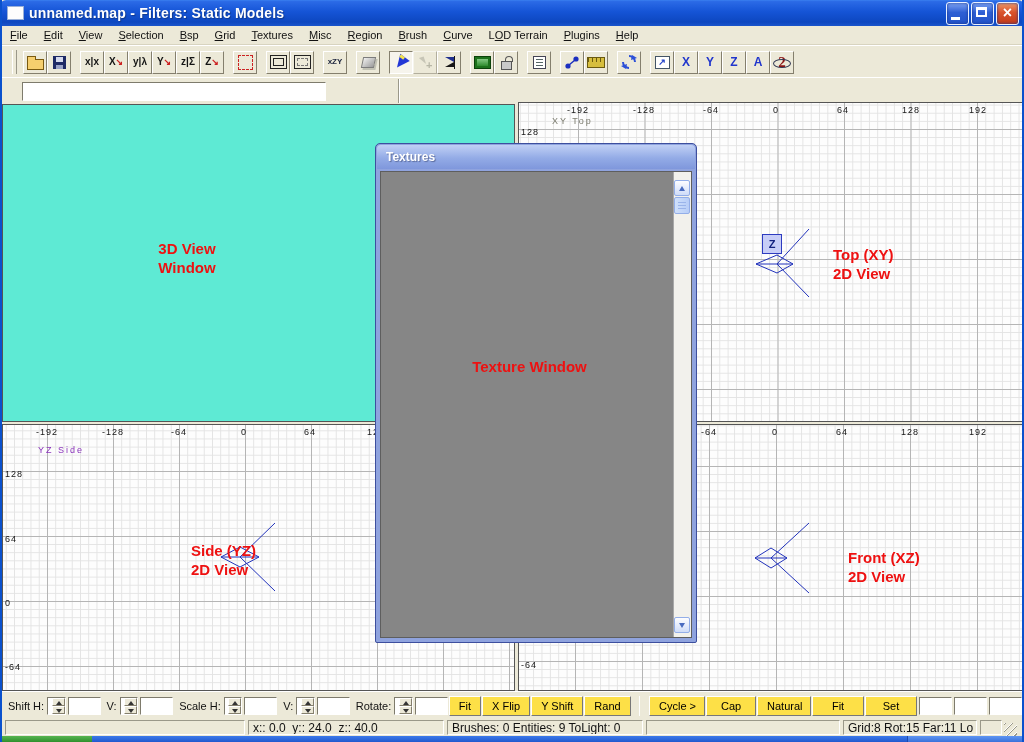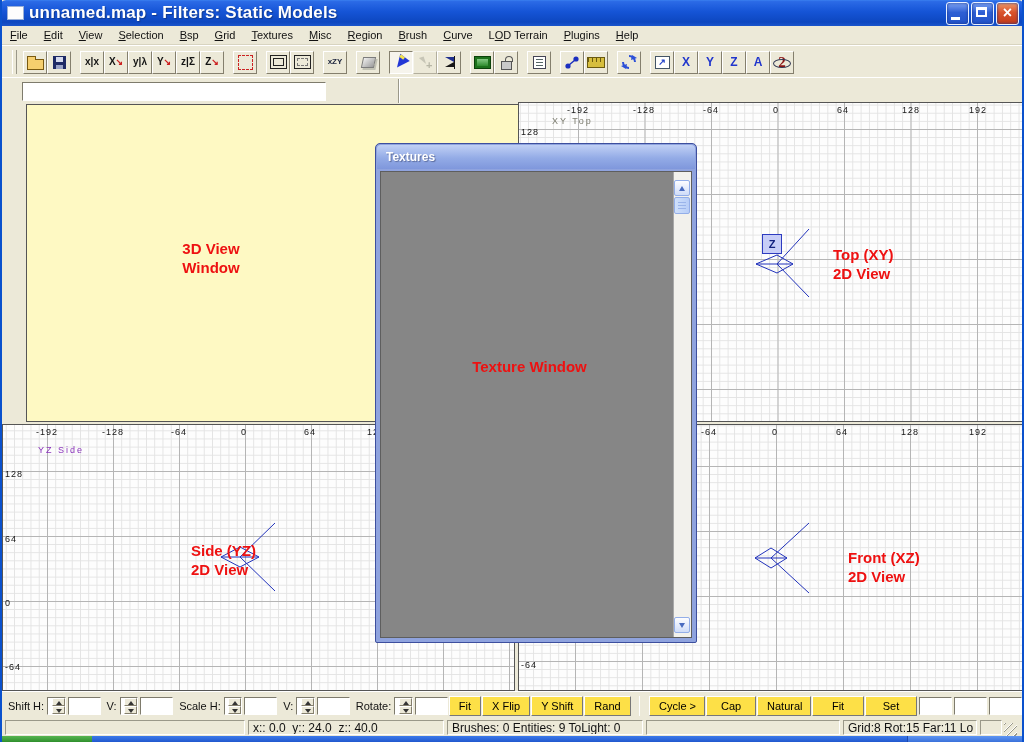--- a/index.html
+++ b/index.html
@@ -5,21 +5,21 @@
   html,body{margin:0;padding:0;}
   body{width:1024px;height:742px;overflow:hidden;position:relative;
        background:#ece9d8;font-family:"Liberation Sans",sans-serif;
        border-left:2px solid #0a51cd;border-right:2px solid #0a51cd;box-sizing:border-box;}
 
   
   #titlebar{position:absolute;left:-2px;top:0;width:1024px;height:26px;
     background:linear-gradient(180deg,#3a80f0 0%,#2b6ae6 6%,#1554d6 45%,#0d47c0 85%,#1a55cc 100%);
     border-radius:6px 6px 0 0;display:flex;align-items:center;}
   .appicon{width:15px;height:12px;background:#fdfdfd;border:1px solid #9ab0d8;margin:0 5px 0 7px;}
-  #title-text{color:#fff;font-weight:bold;font-size:17px;text-shadow:1px 1px 1px #123a8c;letter-spacing:.2px;}
+  #title-text{color:#fff;font-weight:bold;font-size:14px;text-shadow:1px 1px 1px #123a8c;letter-spacing:.2px;}
   #win-controls{margin-left:auto;margin-right:5px;display:flex;}
   .wbtn{width:21px;height:21px;border-radius:3px;border:1px solid #e8f0ff;margin-left:2px;position:relative;
         background:linear-gradient(#7da2f2,#2e5fd4 45%,#2253c8);box-shadow:inset 0 0 3px #16348c;}
   .wbtn.close{background:linear-gradient(#f09a68,#d9532c 45%,#c23a18);}
   .wbtn.min::before{content:"";position:absolute;left:4px;bottom:4px;width:9px;height:3px;background:#fff;}
   .wbtn.max::before{content:"";position:absolute;left:4px;top:4px;width:11px;height:10px;box-sizing:border-box;
         border:2px solid #fff;border-top-width:3px;}
   .wbtn.close::before{content:"\00d7";position:absolute;width:100%;text-align:center;color:#fff;
         font:bold 16px/19px "Liberation Sans",sans-serif;}
 
@@ -89,21 +89,21 @@
   .ic-molecule, .ic-rotate{display:block;}
 
   
   #inputstrip{position:absolute;left:0;top:77px;width:1020px;height:26px;background:#ece9d8;border-top:1px solid #fff;}
   #filter-input{position:absolute;left:20px;top:4px;width:296px;height:17px;border:1px solid;
       border-color:#7e7b6c #fff #fff #7e7b6c;background:#fff;font:11px "Liberation Sans",sans-serif;padding:0 3px;}
   .strip-sep{position:absolute;left:396px;top:1px;width:1px;height:24px;background:#9a9889;border-right:1px solid #fff;}
 
   
   .vp{position:absolute;box-sizing:border-box;border:1px solid #555;overflow:hidden;}
-  #vp-3d{left:0;top:104px;width:513px;height:318px;background:#fef9c3;margin-left:24px;}
+  #vp-3d{left:0;top:104px;width:513px;height:318px;background:#5eead4;}
   #vp-yz{left:0;top:424px;width:513px;height:267px;}
   #vp-xy{left:516px;top:102px;width:506px;height:320px;}
   #vp-xz{left:516px;top:424px;width:506px;height:267px;}
   .grid{background-color:#fdfdfd;
     background-image:
       linear-gradient(90deg,#b5b5b5 1px,transparent 1px),
       linear-gradient(#b5b5b5 1px,transparent 1px),
       linear-gradient(90deg,#e3e3e3 1px,transparent 1px),
       linear-gradient(#e3e3e3 1px,transparent 1px);}
   #vp-xy.grid{background-size:66.5px 11px,11px 65px,8.3125px 11px,11px 8.125px;

